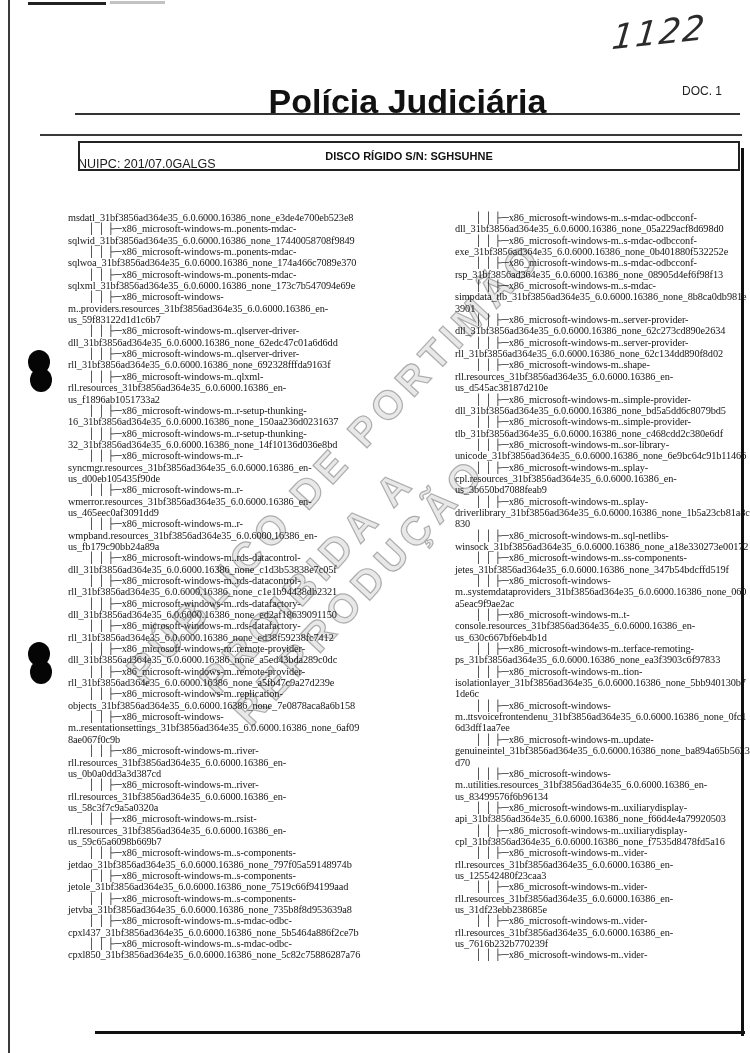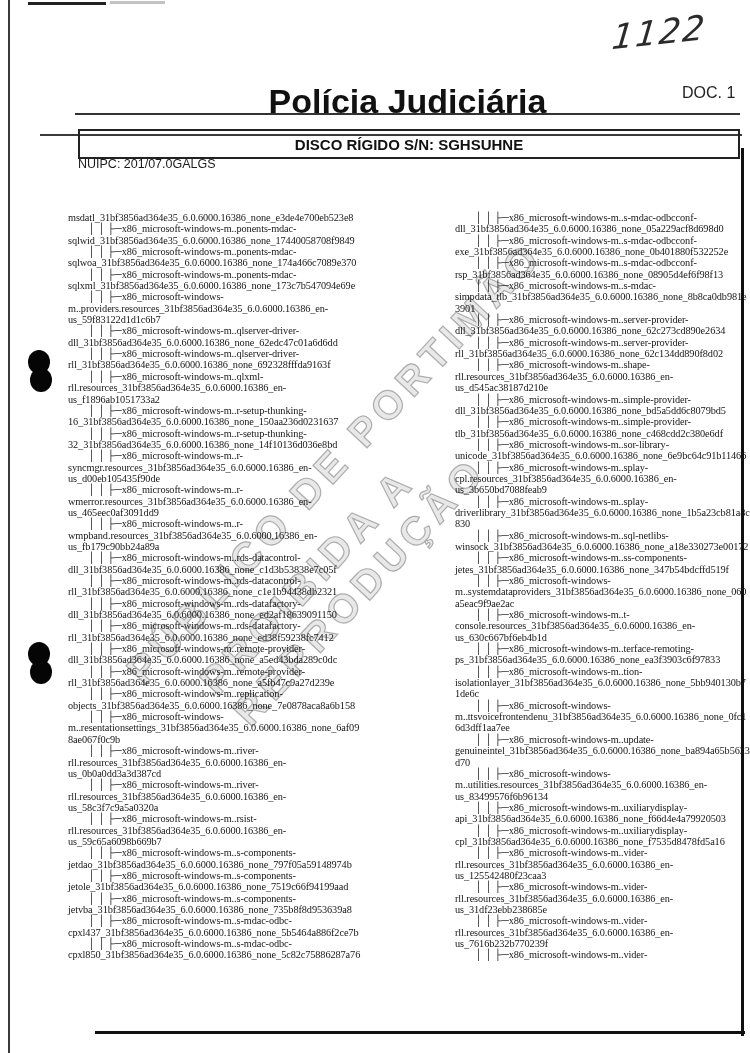--- a/index.html
+++ b/index.html
@@ -12,32 +12,32 @@
   #edge-left{left:8px;top:0;width:2px;height:1053px;background:#3a3a3a;}
   #edge-top{left:28px;top:2px;width:78px;height:3px;background:#222;}
   #edge-right{left:741px;top:148px;width:3px;height:888px;background:#101010;}
   #edge-bottom{left:95px;top:1031px;width:650px;height:3px;background:#101010;}
   
   #handwritten{
     position:absolute;left:612px;top:12px;font-family:"DejaVu Sans", sans-serif;
     font-style:italic;font-size:34px;color:#2b2b2b;
     transform:rotate(-6deg) skewX(-12deg);letter-spacing:2px;
   }
-  #doc-label{position:absolute;left:682px;top:84px;font-family:"Liberation Sans", sans-serif;font-size:16px;color:#222;}
+  #doc-label{position:absolute;left:682px;top:84px;font-family:"Liberation Sans", sans-serif;font-size:12px;color:#222;}
   #page-title{
     position:absolute;left:75px;top:82px;width:665px;text-align:center;
     font-family:"Liberation Sans", sans-serif;font-weight:bold;font-size:34px;color:#111;
   }
   #title-rule{position:absolute;left:75px;top:113px;width:665px;height:2px;background:#333;}
   #nuipc{position:absolute;left:78px;top:117px;font-family:"Liberation Sans", sans-serif;font-size:12.5px;color:#1c1c1c;margin-top:40px;}
   #nuipc-rule{position:absolute;left:40px;top:134px;width:702px;height:2px;background:#3a3a3a;}
   #disk-box{
-    position:absolute;left:78px;top:129px;width:658px;height:26px;
+    position:absolute;left:78px;top:141px;width:658px;height:26px;
     border:2px solid #222;display:flex;align-items:center;justify-content:center;
-    font-family:"Liberation Sans", sans-serif;font-weight:bold;font-size:15px;color:#111;
+    font-family:"Liberation Sans", sans-serif;font-weight:bold;font-size:11px;color:#111;
   }
   
   .listing-col{
     position:absolute;top:212px;font-size:10.3px;line-height:11.35px;
     letter-spacing:-0.1px;color:#161616;white-space:nowrap;
   }
   #col-left{left:68px;width:345px;}
   #col-right{left:455px;width:292px;}
   .tree-line{height:11.35px;}
   .tree-line.indent{padding-left:20px;}

